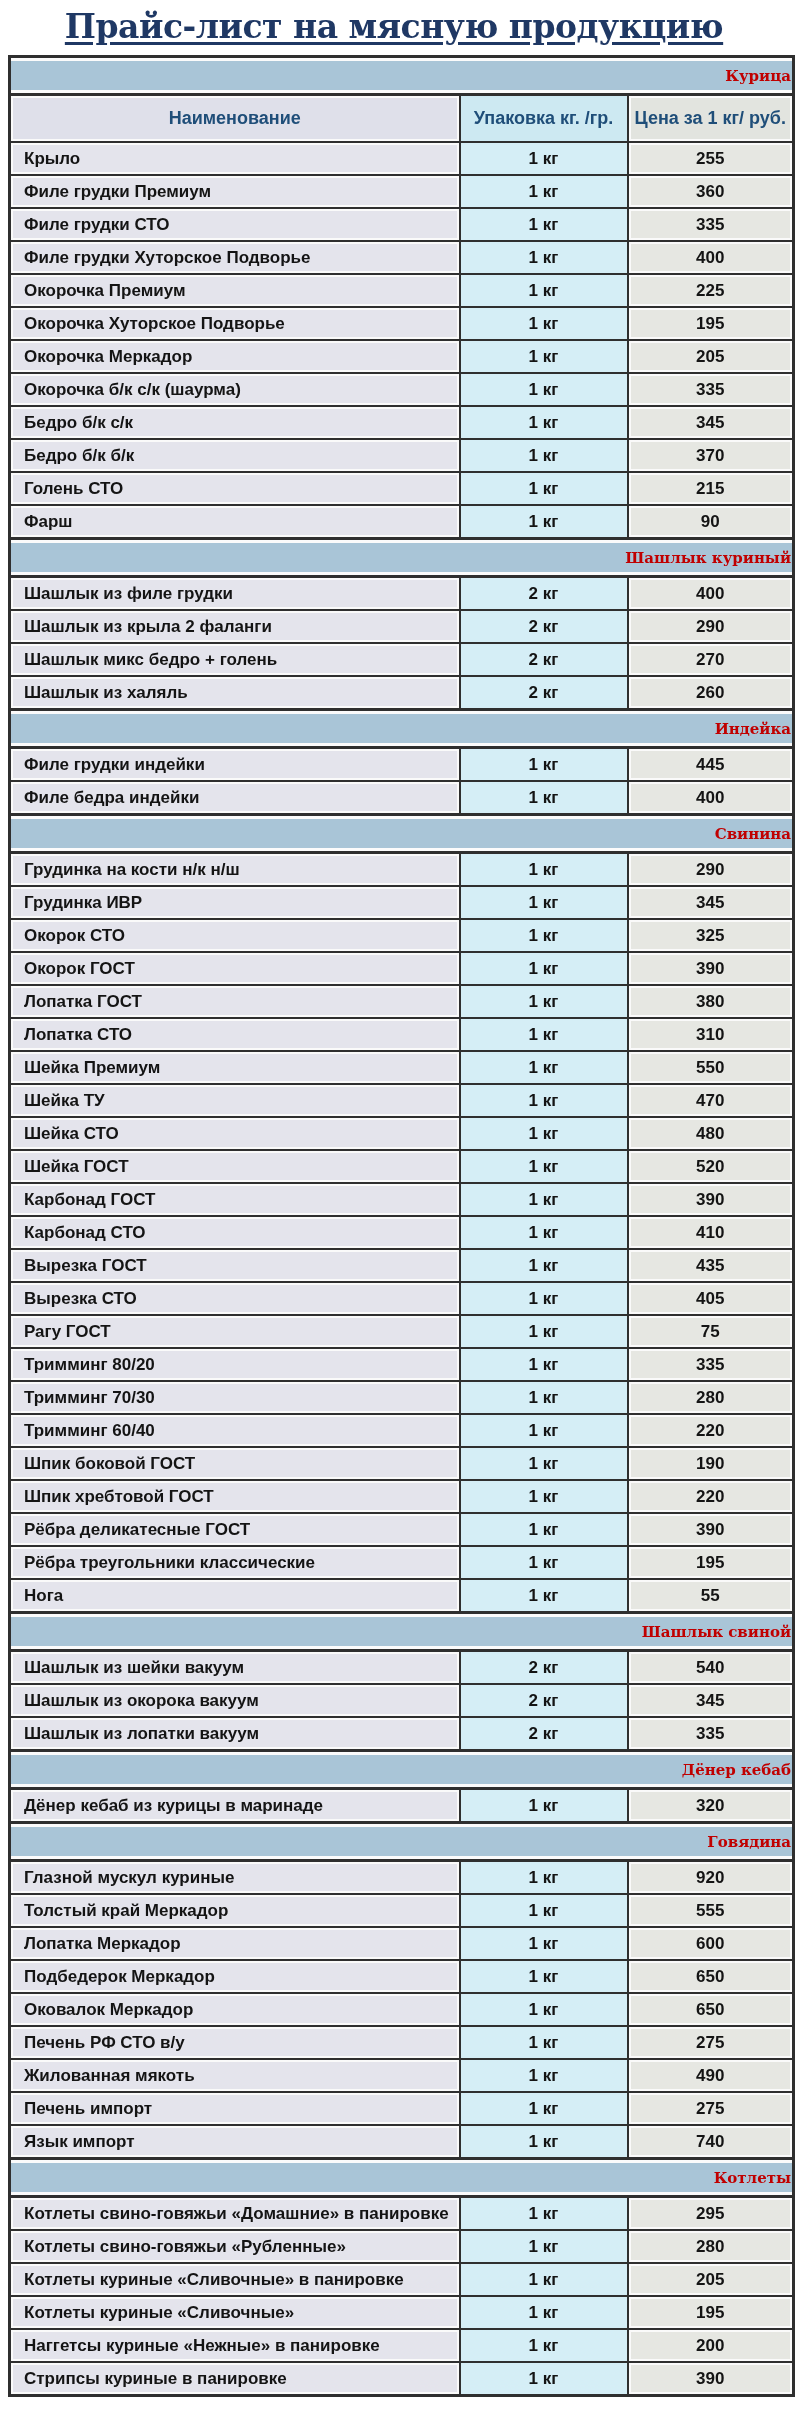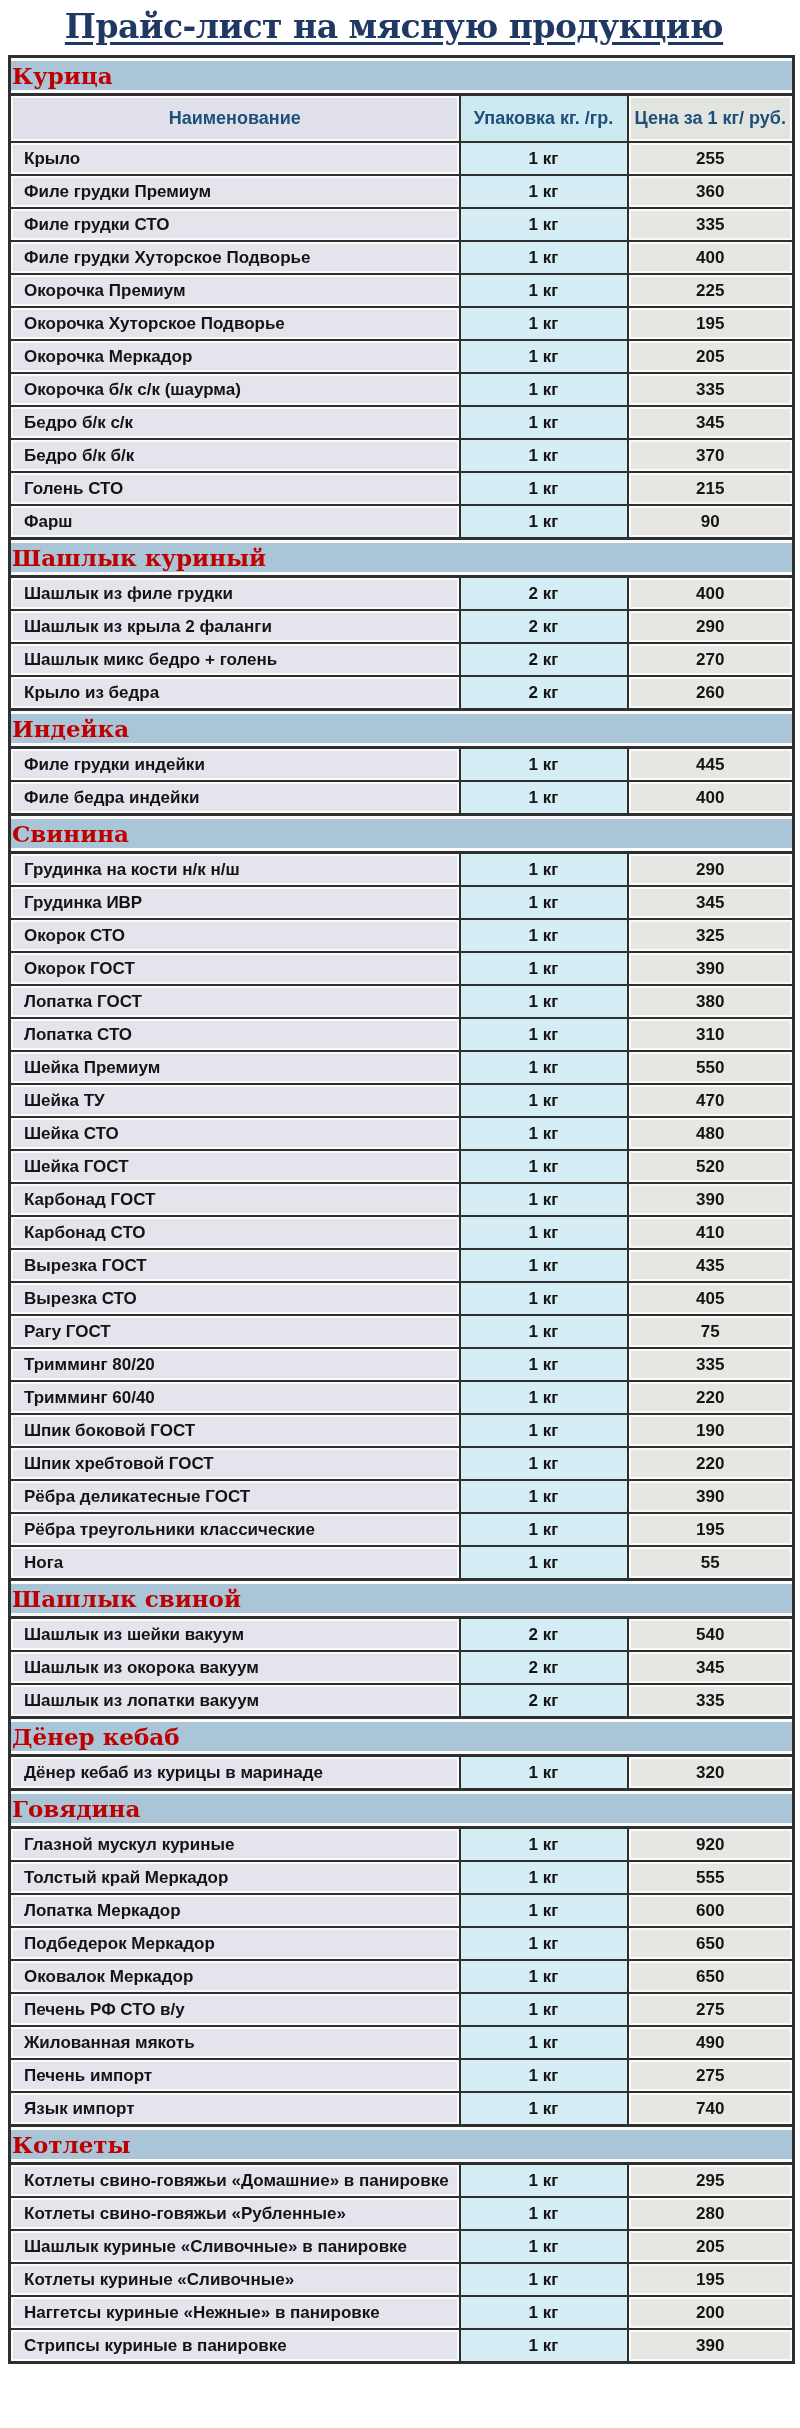--- a/index.html
+++ b/index.html
@@ -23,22 +23,22 @@
     border-collapse:collapse;
     table-layout:fixed;
     border:3px solid var(--border,#2f2f2f);
   }
   td { border:2px solid var(--border,#2f2f2f); font-weight:bold; overflow:hidden; white-space:nowrap; }
   td.section-cell {
     height:33px;
     background:var(--section-bg,#a9c5d7);
     color:var(--section-text,#c00000);
     font-family:"DejaVu Serif",serif;
-    font-size:23px;
-    text-align:left;
+    font-size:15px;
+    text-align:right;
     border-top:3px solid var(--border,#2f2f2f);
     border-bottom:3px solid var(--border,#2f2f2f);
     box-shadow: inset 0 3px 0 #fbfbfb, inset 0 -3px 0 #fbfbfb;
   }
   tr.head-row td {
     height:43px;
     color:var(--header-text,#1f4e79);
     font-size:18px;
     text-align:center;
   }
@@ -142,21 +142,21 @@
           <td class="col0">Шашлык из крыла 2 фаланги</td>
           <td class="col1">2 кг</td>
           <td class="col2">290</td>
         </tr>
         <tr class="data-row">
           <td class="col0">Шашлык микс бедро + голень</td>
           <td class="col1">2 кг</td>
           <td class="col2">270</td>
         </tr>
         <tr class="data-row">
-          <td class="col0">Крыло из бедра</td>
+          <td class="col0">Шашлык из халяль</td>
           <td class="col1">2 кг</td>
           <td class="col2">260</td>
         </tr>
         <tr>
           <td colspan="3" class="section-cell">Индейка</td>
         </tr>
         <tr class="data-row">
           <td class="col0">Филе грудки индейки</td>
           <td class="col1">1 кг</td>
           <td class="col2">445</td>
@@ -243,20 +243,25 @@
           <td class="col0">Рагу ГОСТ</td>
           <td class="col1">1 кг</td>
           <td class="col2">75</td>
         </tr>
         <tr class="data-row">
           <td class="col0">Тримминг 80/20</td>
           <td class="col1">1 кг</td>
           <td class="col2">335</td>
         </tr>
         <tr class="data-row">
+          <td class="col0">Тримминг 70/30</td>
+          <td class="col1">1 кг</td>
+          <td class="col2">280</td>
+        </tr>
+        <tr class="data-row">
           <td class="col0">Тримминг 60/40</td>
           <td class="col1">1 кг</td>
           <td class="col2">220</td>
         </tr>
         <tr class="data-row">
           <td class="col0">Шпик боковой ГОСТ</td>
           <td class="col1">1 кг</td>
           <td class="col2">190</td>
         </tr>
         <tr class="data-row">
@@ -360,21 +365,21 @@
           <td class="col0">Котлеты свино-говяжьи «Домашние» в панировке</td>
           <td class="col1">1 кг</td>
           <td class="col2">295</td>
         </tr>
         <tr class="data-row">
           <td class="col0">Котлеты свино-говяжьи «Рубленные»</td>
           <td class="col1">1 кг</td>
           <td class="col2">280</td>
         </tr>
         <tr class="data-row">
-          <td class="col0">Шашлык куриные «Сливочные» в панировке</td>
+          <td class="col0">Котлеты куриные «Сливочные» в панировке</td>
           <td class="col1">1 кг</td>
           <td class="col2">205</td>
         </tr>
         <tr class="data-row">
           <td class="col0">Котлеты куриные «Сливочные»</td>
           <td class="col1">1 кг</td>
           <td class="col2">195</td>
         </tr>
         <tr class="data-row">
           <td class="col0">Наггетсы куриные «Нежные» в панировке</td>

